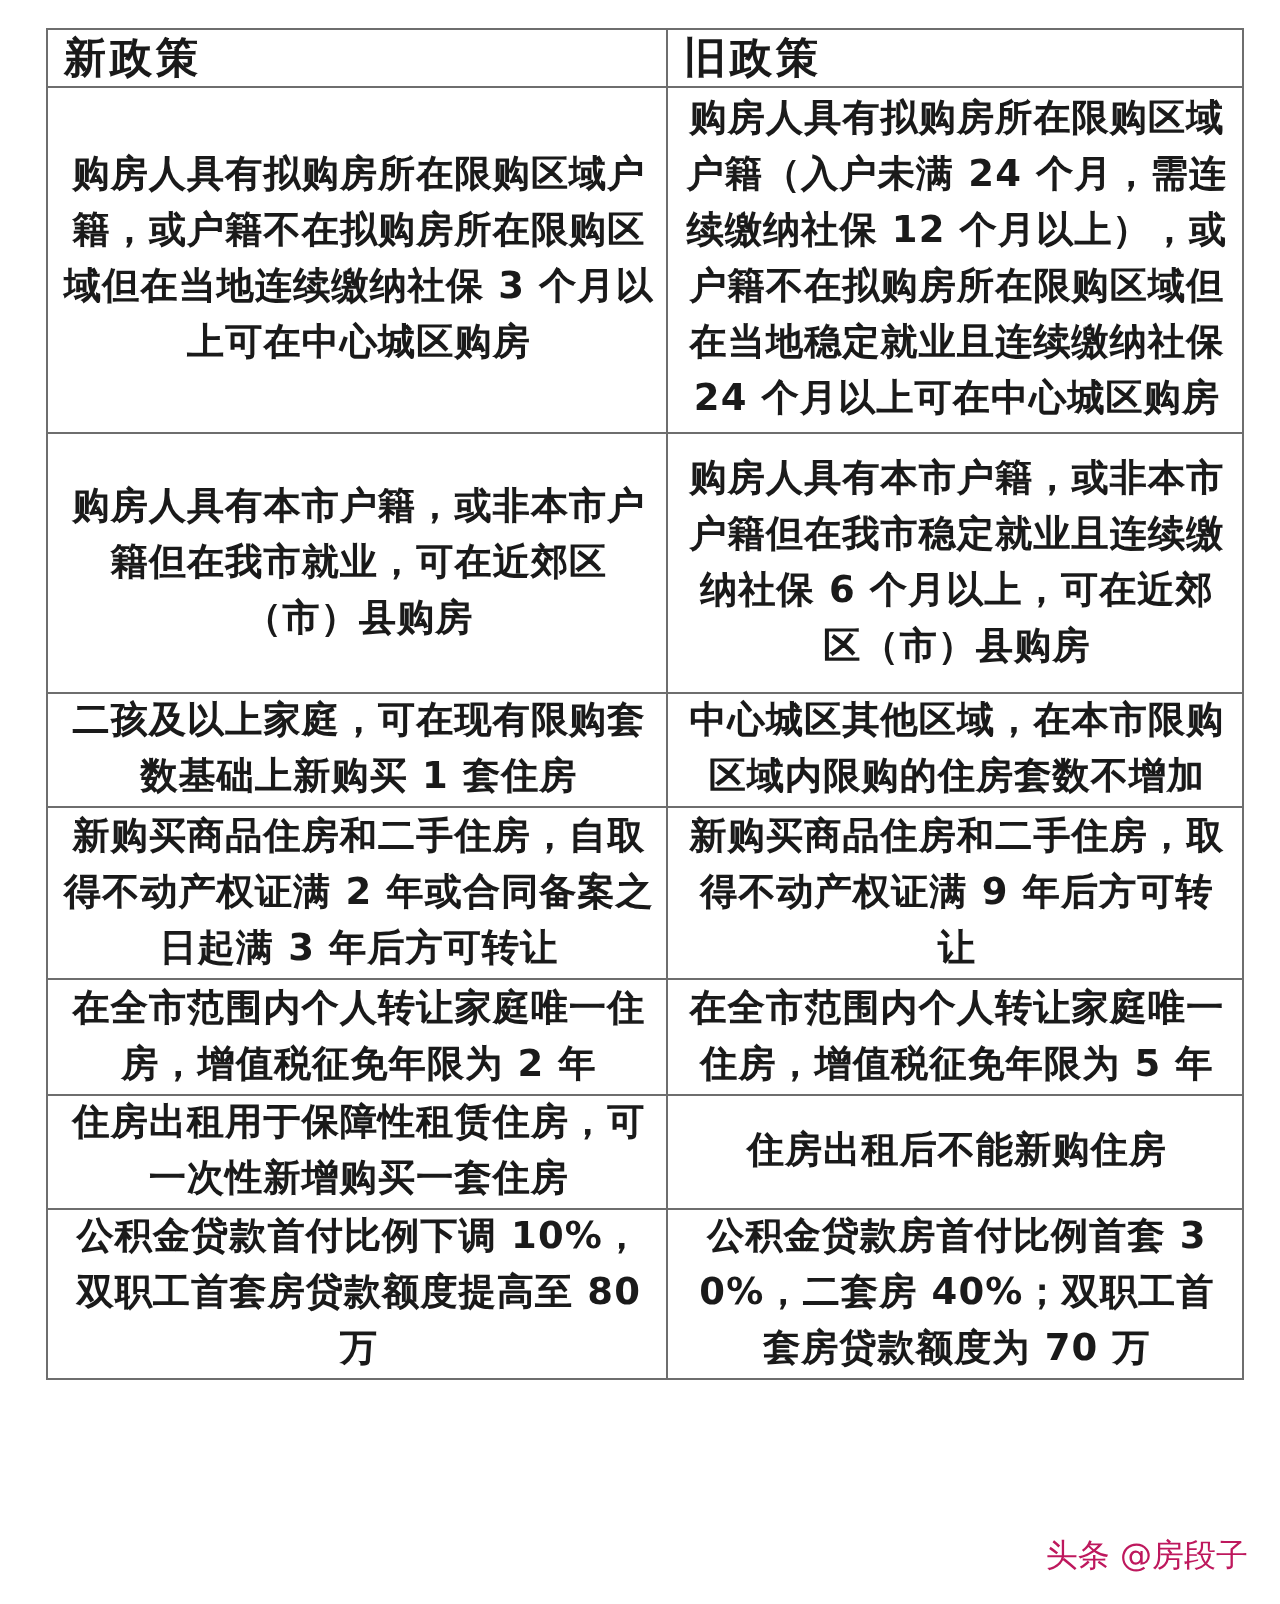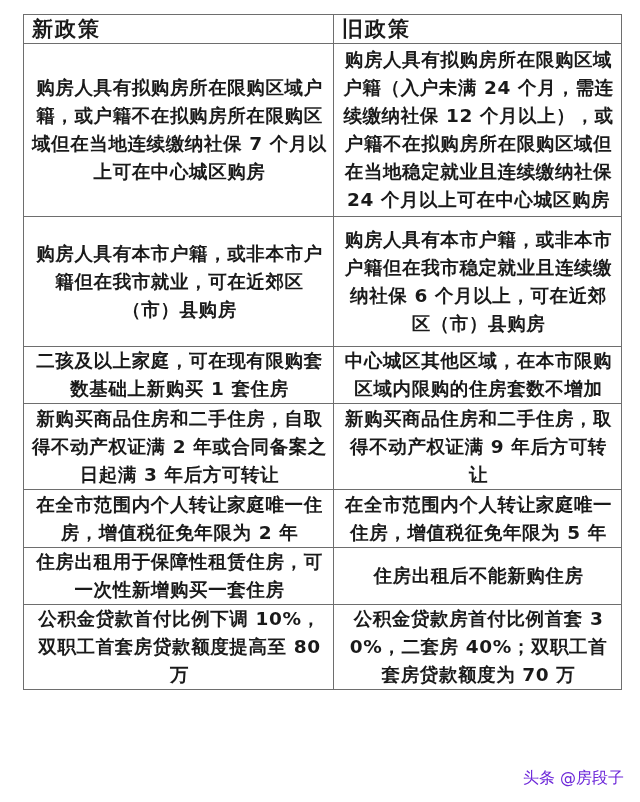--- a/index.html
+++ b/index.html
@@ -48,21 +48,21 @@
     .row-4 { height: 86px; }
     .row-5 { height: 58px; }
     .row-6 { height: 57px; }
     .row-7 { height: 84px; }
     .row-8 { height: 118px; }
     .watermark {
       position: absolute;
       right: 14px;
       top: 768px;
       font-size: 16px;
-      color: #6d28d9;
+      color: #be185d;
       font-weight: normal;
       background: rgba(255,255,255,0.55);
       padding: 0 2px;
     }
   </style>
 </head>
 <body>
 
 <table class="policy-table">
   <colgroup>
@@ -70,21 +70,21 @@
     <col class="col-old">
   </colgroup>
   <thead>
     <tr>
       <th>新政策</th>
       <th>旧政策</th>
     </tr>
   </thead>
   <tbody>
     <tr class="row-1">
-      <td>购房人具有拟购房所在限购区域户籍，或户籍不在拟购房所在限购区域但在当地连续缴纳社保 7 个月以上可在中心城区购房</td>
+      <td>购房人具有拟购房所在限购区域户籍，或户籍不在拟购房所在限购区域但在当地连续缴纳社保 3 个月以上可在中心城区购房</td>
       <td>购房人具有拟购房所在限购区域户籍（入户未满 24 个月，需连续缴纳社保 12 个月以上），或户籍不在拟购房所在限购区域但在当地稳定就业且连续缴纳社保 24 个月以上可在中心城区购房</td>
     </tr>
     <tr class="row-2">
       <td>购房人具有本市户籍，或非本市户籍但在我市就业，可在近郊区（市）县购房</td>
       <td>购房人具有本市户籍，或非本市户籍但在我市稳定就业且连续缴纳社保 6 个月以上，可在近郊区（市）县购房</td>
     </tr>
     <tr class="row-3">
       <td>二孩及以上家庭，可在现有限购套数基础上新购买 1 套住房</td>
       <td>中心城区其他区域，在本市限购区域内限购的住房套数不增加</td>
     </tr>

